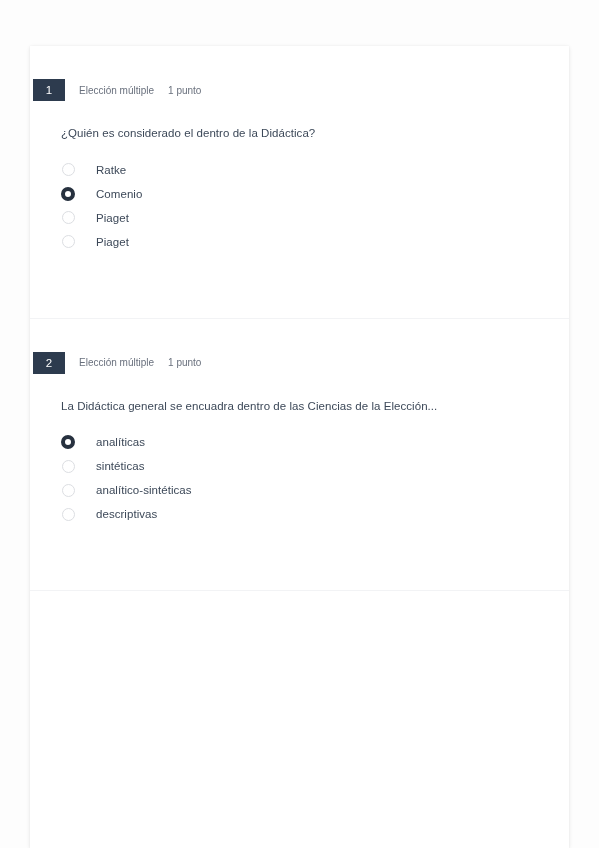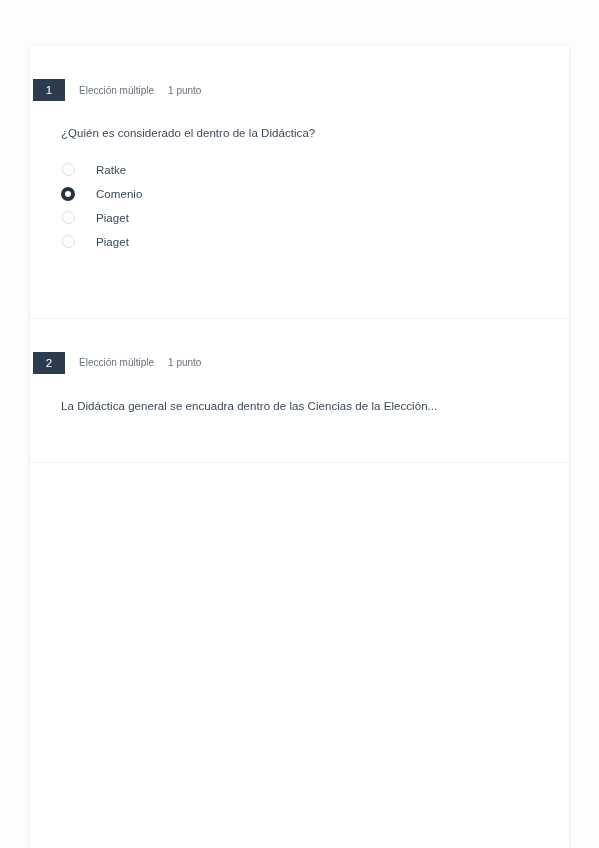--- a/index.html
+++ b/index.html
@@ -163,18 +163,36 @@
       <div class="question-block separated">
         <div class="question-header">
           <div class="qnum-badge">2</div>
           <div class="qmeta">
             <span class="qmeta-type">Elección múltiple</span>
             <span class="qmeta-points">1 punto</span>
           </div>
         </div>
         <div class="question-body">
           <p class="question-text">La Didáctica general se encuadra dentro de las Ciencias de la Elección...</p>
+          <ul class="options">
+            <li class="option-row">
+              <span class="radio checked"></span>
+              <span class="option-label">analíticas</span>
+            </li>
+            <li class="option-row">
+              <span class="radio"></span>
+              <span class="option-label">sintéticas</span>
+            </li>
+            <li class="option-row">
+              <span class="radio"></span>
+              <span class="option-label">analítico-sintéticas</span>
+            </li>
+            <li class="option-row">
+              <span class="radio"></span>
+              <span class="option-label">descriptivas</span>
+            </li>
+          </ul>
           <div style="height: 48px;"></div>
         </div>
       </div>
     </div>
   <div class="card-tail"></div>
 </div>
 
 </body></html>

